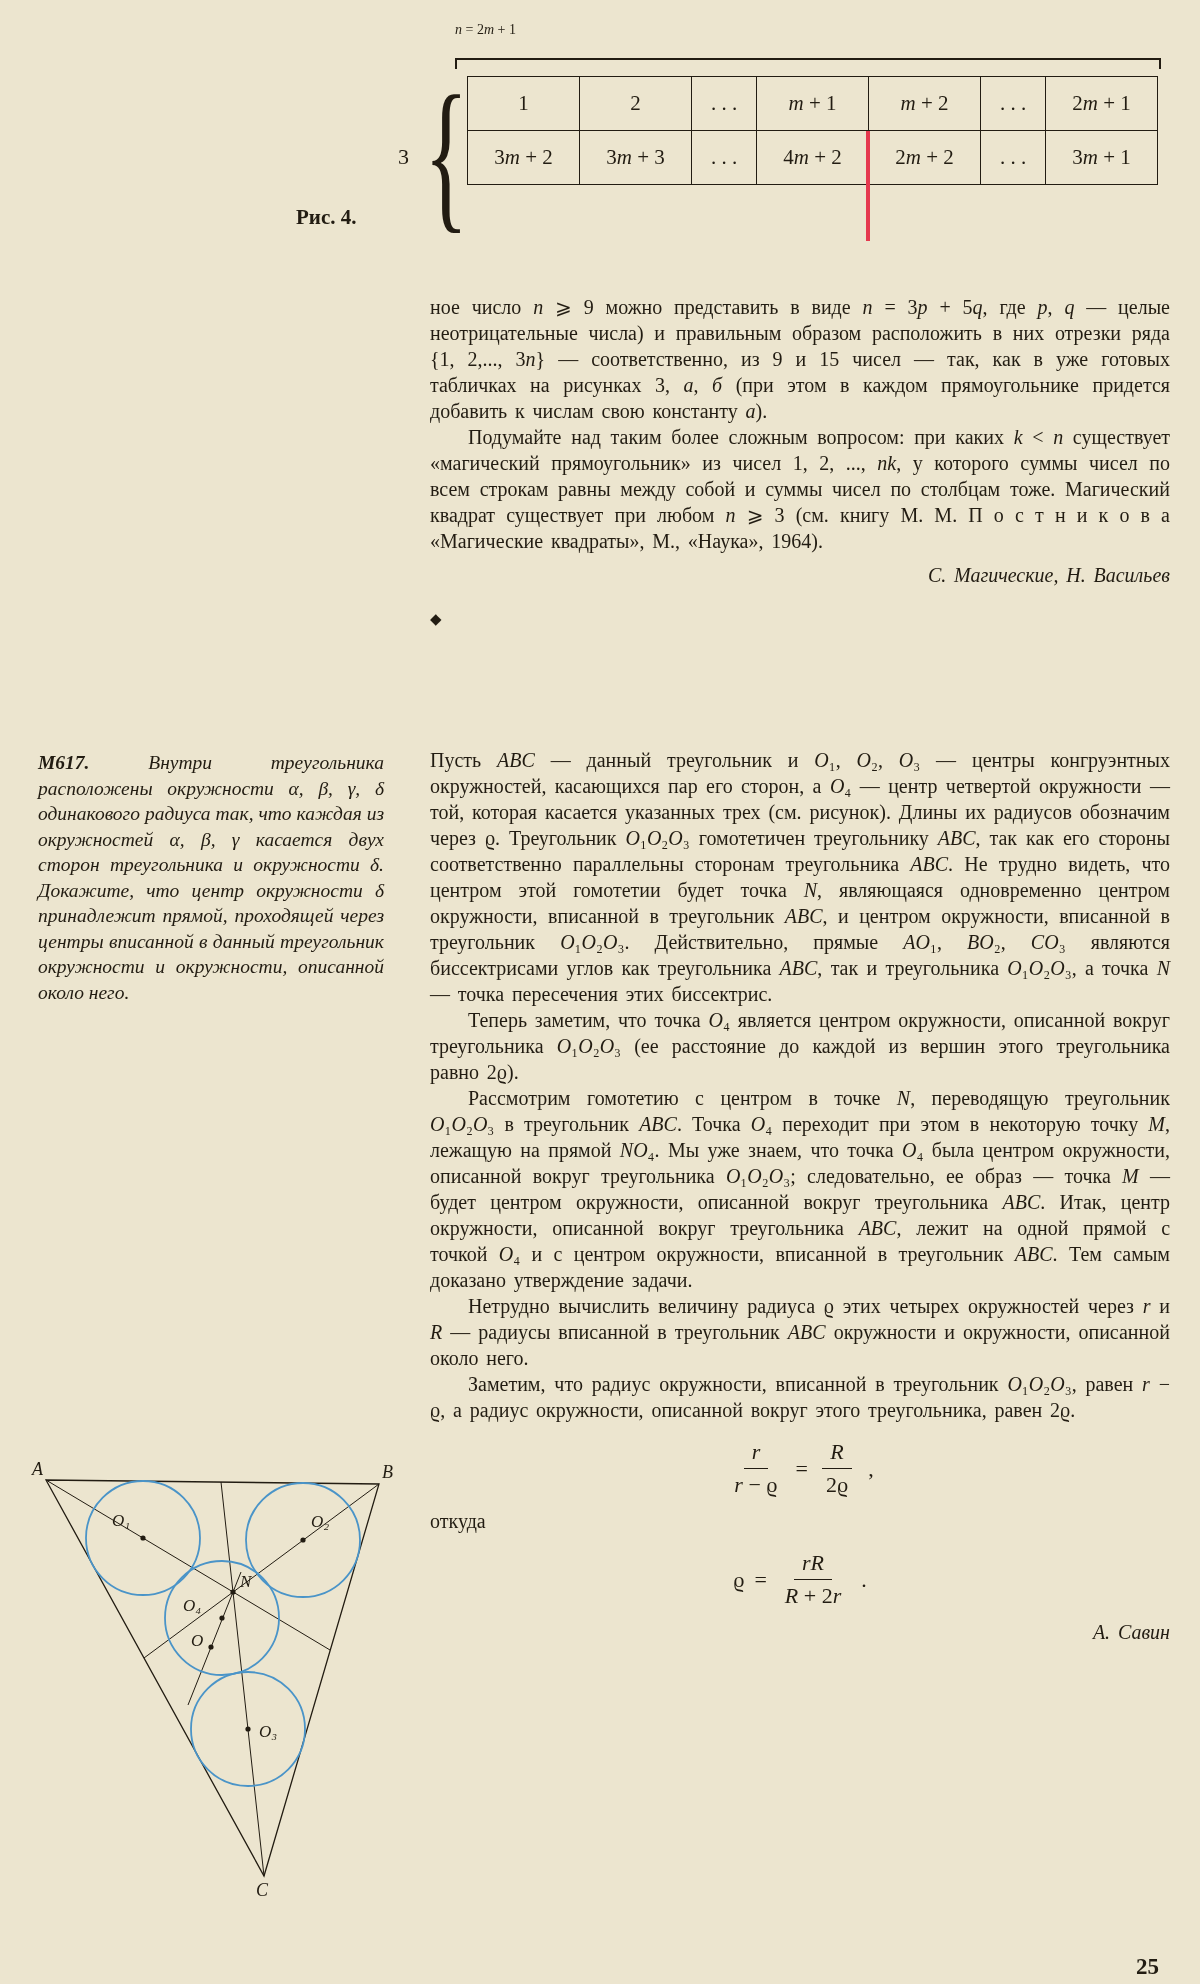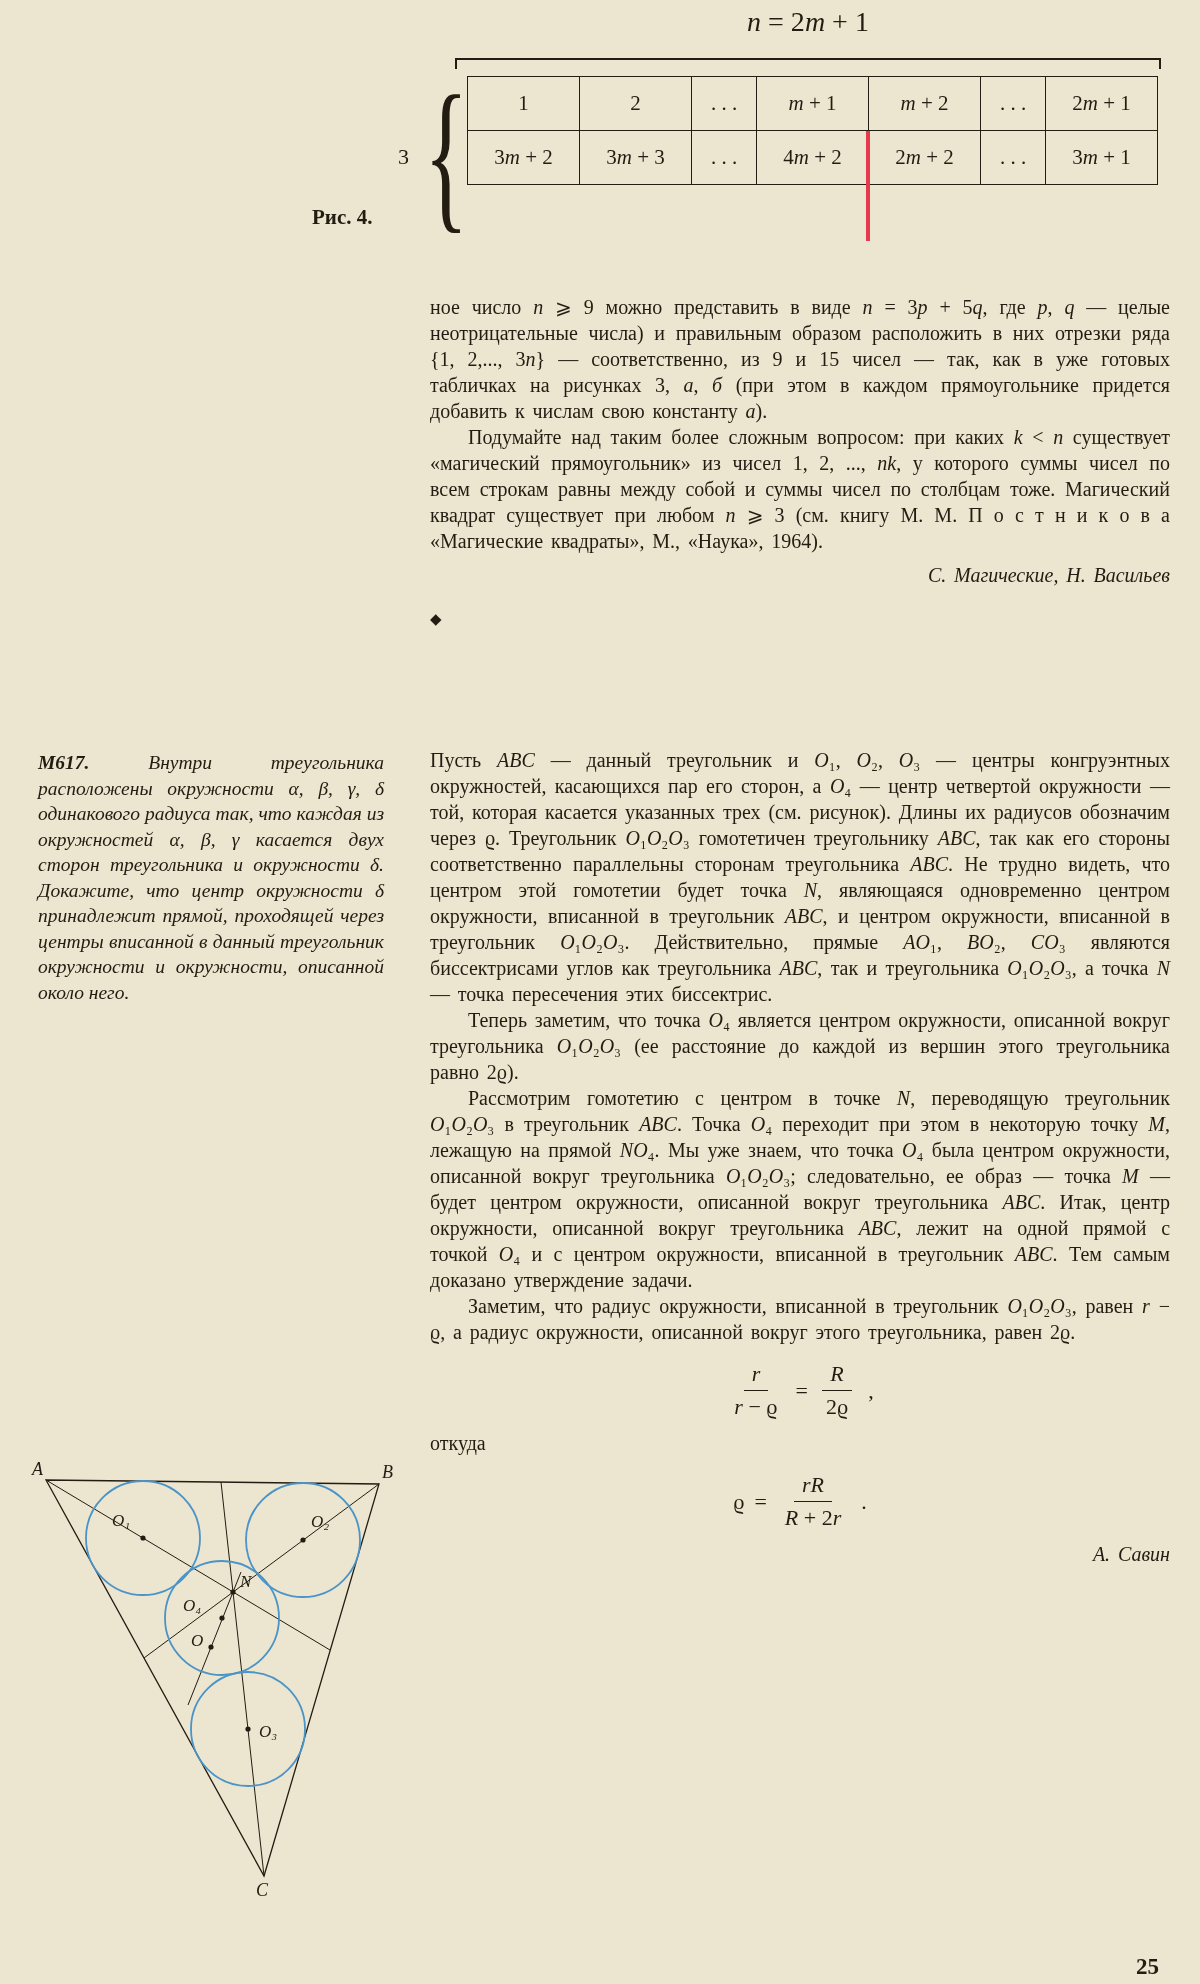--- a/index.html
+++ b/index.html
@@ -7,32 +7,32 @@
   body {
     background:#ece5cf;
     font-family:"Liberation Serif","DejaVu Serif",serif;
     color:#221c12;
     position:relative;
     overflow:hidden;
   }
   .sheet { position:relative; width:1200px; height:1984px; }
 
   
-  .ob-label { position:absolute; top:6px; left:455px; width:706px; text-align:center; font-size:28px; }
+  .ob-label { position:absolute; top:22px; left:455px; width:706px; text-align:left; font-size:14px; }
   .overbrace { position:absolute; top:58px; left:455px; width:706px; height:11px;
                border-top:2px solid #221c12; border-left:2px solid #221c12; border-right:2px solid #221c12; }
   .tbl-wrap { position:absolute; left:467px; top:76px; width:690px; }
   table.fig-table { border-collapse:collapse; width:690px; table-layout:fixed; }
   table.fig-table td { border:1.7px solid #221c12; height:54px; text-align:center; font-size:21px; vertical-align:middle; }
   col.n { width:112px; } col.d { width:65px; }
   .red-line { position:absolute; left:399px; top:55px; width:4px; height:110px; background:#e5394e; }
   .brace-glyph { position:absolute; left:424px; top:72px; font-size:168px; line-height:164px;
                  transform:scaleX(0.55); transform-origin:left center; font-weight:400; }
   .brace-num { position:absolute; left:398px; top:144px; font-size:22px; }
-  .fig-caption { position:absolute; left:312px; top:205px; font-size:21px; font-weight:bold; }
+  .fig-caption { position:absolute; left:296px; top:205px; font-size:21px; font-weight:bold; }
 
   
   .intro-block { position:absolute; left:430px; top:294px; width:740px;
                  font-size:20px; line-height:26px; text-align:justify; word-spacing:0.14em; }
   .solution-block { position:absolute; left:430px; top:747px; width:740px;
                  font-size:20px; line-height:26px; text-align:justify; word-spacing:0.14em; }
   .problem-block { position:absolute; left:38px; top:750px; width:346px;
                  font-size:19.5px; line-height:25.5px; font-style:italic; text-align:justify; }
   .problem-block .plabel { font-weight:bold; }
   p.ind { text-indent:38px; }
@@ -111,20 +111,21 @@
 
   <div class="problem-block">
     <span class="plabel">М617.</span>
     <span>Внутри треугольника расположены окружности α, β, γ, δ одинакового радиуса так, что каждая из окружностей α, β, γ касается двух сторон треугольника и окружности δ. Докажите, что центр окружности δ принадлежит прямой, проходящей через центры вписанной в данный треугольник окружности и окружности, описанной около него.</span>
   </div>
 
   <div class="solution-block">
     <p>Пусть <i>ABC</i> — данный треугольник и <i>O</i>₁, <i>O</i>₂, <i>O</i>₃ — центры конгруэнтных окружностей, касающихся пар его сторон, а <i>O</i>₄ — центр четвертой окружности — той, которая касается указанных трех (см. рисунок). Длины их радиусов обозначим через ϱ. Треугольник <i>O</i>₁<i>O</i>₂<i>O</i>₃ гомотетичен треугольнику <i>ABC</i>, так как его стороны соответственно параллельны сторонам треугольника <i>ABC</i>. Не трудно видеть, что центром этой гомотетии будет точка <i>N</i>, являющаяся одновременно центром окружности, вписанной в треугольник <i>ABC</i>, и центром окружности, вписанной в треугольник <i>O</i>₁<i>O</i>₂<i>O</i>₃. Действительно, прямые <i>AO</i>₁, <i>BO</i>₂, <i>CO</i>₃ являются биссектрисами углов как треугольника <i>ABC</i>, так и треугольника <i>O</i>₁<i>O</i>₂<i>O</i>₃, а точка <i>N</i> — точка пересечения этих биссектрис.</p>
     <p class="ind">Теперь заметим, что точка <i>O</i>₄ является центром окружности, описанной вокруг треугольника <i>O</i>₁<i>O</i>₂<i>O</i>₃ (ее расстояние до каждой из вершин этого треугольника равно 2ϱ).</p>
     <p class="ind">Рассмотрим гомотетию с центром в точке <i>N</i>, переводящую треугольник <i>O</i>₁<i>O</i>₂<i>O</i>₃ в треугольник <i>ABC</i>. Точка <i>O</i>₄ переходит при этом в некоторую точку <i>M</i>, лежащую на прямой <i>NO</i>₄. Мы уже знаем, что точка <i>O</i>₄ была центром окружности, описанной вокруг треугольника <i>O</i>₁<i>O</i>₂<i>O</i>₃; следовательно, ее образ — точка <i>M</i> — будет центром окружности, описанной вокруг треугольника <i>ABC</i>. Итак, центр окружности, описанной вокруг треугольника <i>ABC</i>, лежит на одной прямой с точкой <i>O</i>₄ и с центром окружности, вписанной в треугольник <i>ABC</i>. Тем самым доказано утверждение задачи.</p>
+    <p class="ind">Нетрудно вычислить величину радиуса ϱ этих четырех окружностей через <i>r</i> и <i>R</i> — радиусы вписанной в треугольник <i>ABC</i> окружности и окружности, описанной около него.</p>
     <p class="ind">Заметим, что радиус окружности, вписанной в треугольник <i>O</i>₁<i>O</i>₂<i>O</i>₃, равен <i>r</i> − ϱ, а радиус окружности, описанной вокруг этого треугольника, равен 2ϱ.</p>
 
     <div class="formula">
       <span class="frac">
         <span class="num"><i>r</i></span>
         <span class="den"><i>r</i> − ϱ</span>
       </span>
       <span>=</span>
       <span class="frac">
         <span class="num"><i>R</i></span>

